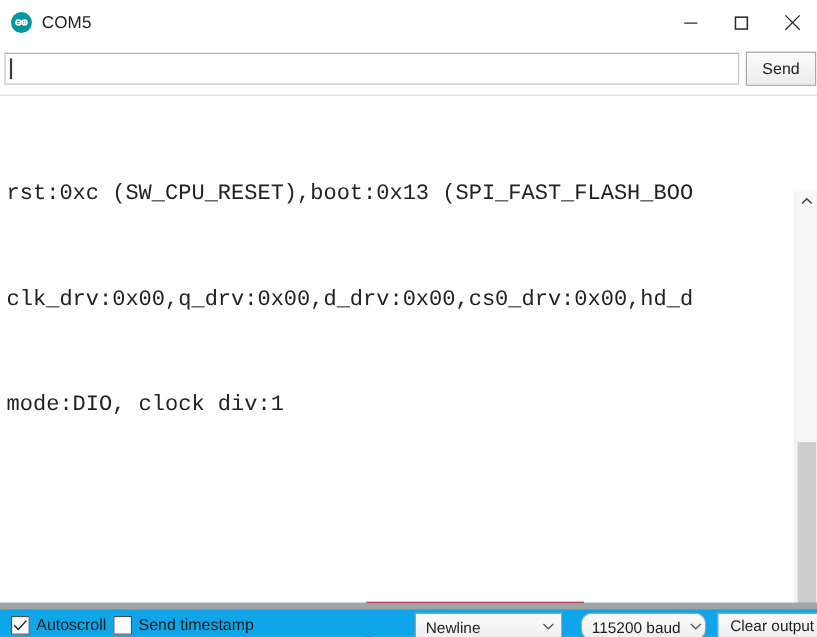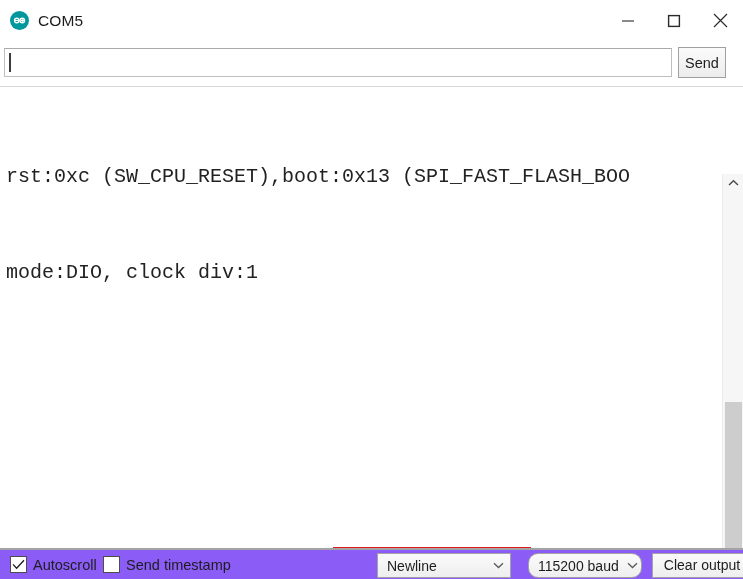--- a/index.html
+++ b/index.html
@@ -103,21 +103,21 @@
     left: 9px;
     top: 12px;
     width: 2px;
     height: 19px;
     background: #3c3c3c;
   }
   .send-btn {
     position: absolute;
     left: 678px;
     top: 6px;
-    width: 48px;
+    width: 64px;
     height: 31px;
     box-sizing: border-box;
     background: linear-gradient(#fbfbfb, #ececec);
     border: 1px solid #a0a0a0;
     font-family: "Liberation Sans", sans-serif;
     font-size: 14.5px;
     color: #1d1d1d;
     cursor: default;
     padding: 0;
   }
@@ -192,22 +192,22 @@
     background: #cdcdcd;
   }
 
   
   .statusbar {
     position: absolute;
     left: 0;
     top: 548px;
     width: 743px;
     height: 31px;
-    background: #8b5cf6;
-    border-top: 2px solid #a3a3a3;
+    background: #0ea5e9;
+    border-top: 6px solid #a3a3a3;
     box-sizing: border-box;
   }
   .chk-wrap {
     position: absolute;
     display: flex;
     align-items: center;
     gap: 6px;
     top: 6px;
   }
   .chk-wrap.autoscroll { left: 10px; }
@@ -306,20 +306,21 @@
   <div class="sendrow">
     <input class="cmd-input" type="text" placeholder="" style="">
     <span class="caret"></span>
     <button class="send-btn">Send</button>
   </div>
 
   <div class="console-frame">
 
     <div class="console-text">
       <div class="console-line">rst:0xc (SW_CPU_RESET),boot:0x13 (SPI_FAST_FLASH_BOO</div>
+      <div class="console-line">clk_drv:0x00,q_drv:0x00,d_drv:0x00,cs0_drv:0x00,hd_d</div>
       <div class="console-line">mode:DIO, clock div:1</div>
       
       
       
       
       
       
       
       
     </div>

